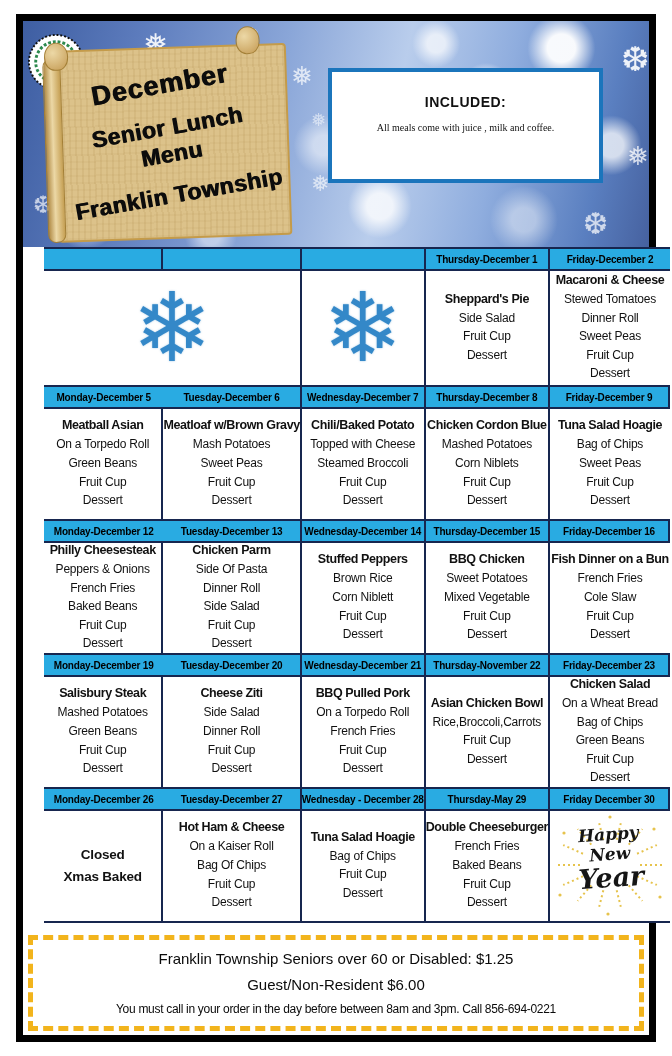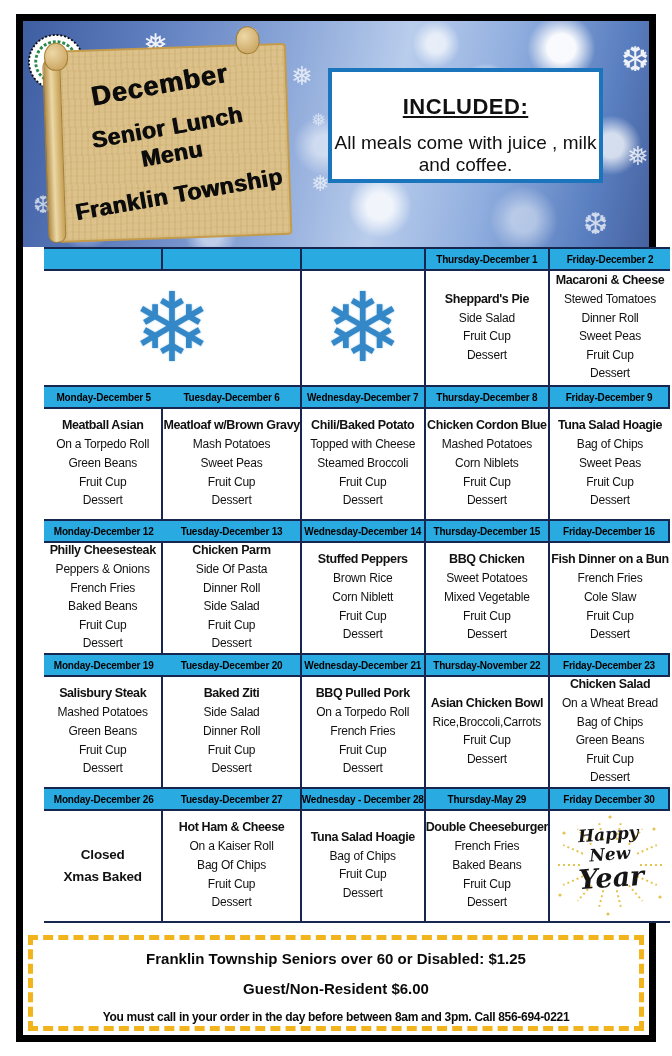--- a/index.html
+++ b/index.html
@@ -39,22 +39,22 @@
     background:radial-gradient(circle at 35% 35%,#ecd8a6,#c49a52);border:1px solid #a37f36;}
   .scroll-knob.tl{left:2px;top:-2px;}
   .scroll-knob.tr{right:26px;top:-12px;}
   .scroll-text{position:absolute;left:14px;top:28px;width:220px;text-align:center;transform:rotate(-8deg);
     color:#0c0c0c;font-weight:bold;}
   .scroll-line1{font-size:27px;letter-spacing:1px;text-shadow:1px 0 #0c0c0c;}
   .scroll-line2,.scroll-line3{font-size:23px;margin-top:14px;letter-spacing:.5px;text-shadow:1px 0 #0c0c0c;}
 
   .included{position:absolute;left:305px;top:47px;width:275px;height:115px;background:#fff;
     border:4px solid #1b75bc;box-sizing:border-box;text-align:center;color:#111;}
-  .included-title{margin-top:22px;font-size:22px;font-weight:bold;text-decoration:underline;letter-spacing:.5px;}
-  .included-text{margin-top:12px;font-size:19px;}
+  .included-title{margin-top:22px;font-size:14px;font-weight:bold;letter-spacing:.5px;}
+  .included-text{margin-top:12px;font-size:10px;font-family:Liberation Serif, serif;}
 
   
   .menu-table{display:grid;width:100%;box-sizing:border-box;
     grid-template-columns:repeat(5,1fr);
     grid-template-rows:22px 116px 22px 112px 22px 112px 22px 112px 22px 112px;
     border-bottom:2px solid #17264f;margin-left:21px;}
   .day-header{background:#29abe2;border-right:2px solid #17264f;border-top:2px solid #17264f;
     display:flex;align-items:center;justify-content:center;
     font-size:10px;font-weight:bold;color:#000;letter-spacing:-.2px;white-space:nowrap;overflow:visible;}
   .day-header:nth-child(5n), .cell.lastcol{border-right:none;}
@@ -69,21 +69,21 @@
   .ny-wrap{position:relative;width:120px;height:106px;}
   .ny-wrap svg{position:absolute;left:0;top:0;}
   .ny-text{position:absolute;left:0;top:12px;width:100%;text-align:center;color:#151515;
     font-family:"DejaVu Serif",serif;font-style:italic;transform:rotate(-4deg);}
   .ny-l1,.ny-l2{font-size:17px;font-weight:bold;line-height:1.15;}
   .ny-l3{font-size:27px;font-weight:bold;line-height:1.05;}
 
   
   .footer{position:absolute;left:5px;right:5px;top:914px;height:96px;background:#fff;
     border:5px dashed #f2b41c;box-sizing:border-box;text-align:center;color:#0a0a0a;}
-  .footer p{margin:13px;font-weight:bold;white-space:nowrap;}
+  .footer p{margin:5px;font-weight:normal;white-space:nowrap;}
   .footer .f1{margin-top:10px;font-size:15px;}
   .footer .f2{margin-top:9px;font-size:15px;}
   .footer .f3{margin-top:9px;font-size:12px;letter-spacing:-.3px;}
 </style>
 </head>
 <body>
 
 <div class="frame">
 
   <div class="banner">
@@ -239,21 +239,21 @@
       <div class="day-header">Thursday-November 22</div>
       <div class="day-header">Friday-December 23</div>
       <div class="cell">
         <div class="title">Salisbury Steak</div>
         <div class="line">Mashed Potatoes</div>
         <div class="line">Green Beans</div>
         <div class="line">Fruit Cup</div>
         <div class="line">Dessert</div>
       </div>
       <div class="cell">
-        <div class="title">Baked Ziti</div>
+        <div class="title">Cheese Ziti</div>
         <div class="line">Side Salad</div>
         <div class="line">Dinner Roll</div>
         <div class="line">Fruit Cup</div>
         <div class="line">Dessert</div>
       </div>
       <div class="cell">
         <div class="title">BBQ Pulled Pork</div>
         <div class="line">On a Torpedo Roll</div>
         <div class="line">French Fries</div>
         <div class="line">Fruit Cup</div>

